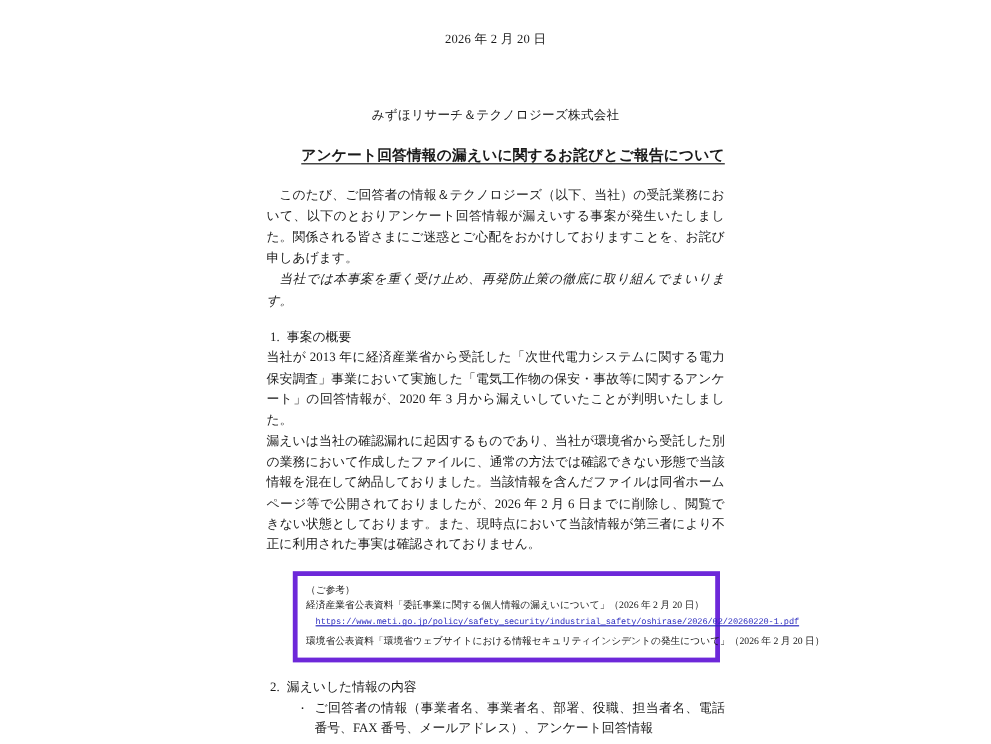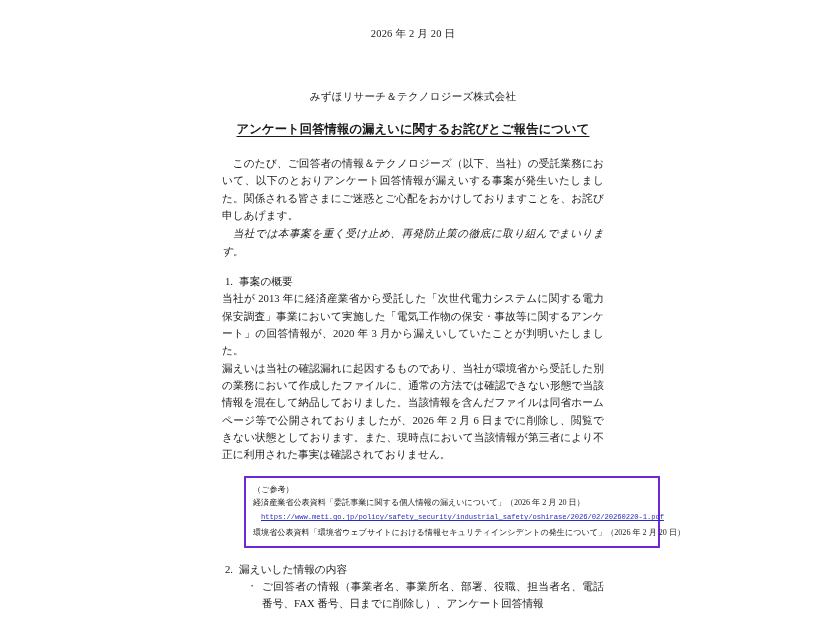--- a/index.html
+++ b/index.html
@@ -32,21 +32,21 @@
     font-size: 10.5px;
     line-height: 1.55;
     letter-spacing: 0.02em;
   }
   .header .date { display: block; }
   .header .company { display: block; margin-top: 47px; }
 
   
   .title {
     margin: 14px 0 0 0;
-    text-align: center;
+    text-align: right;
     font-size: 12.3px;
     font-weight: bold;
     letter-spacing: 0.01em;
     text-decoration: underline;
     text-underline-offset: 3px;
     line-height: 1.5;
   }
 
   
   .intro {
@@ -101,25 +101,25 @@
   .dot-text { flex: 1; text-align: justify; }
 
   
   .count-row { display: flex; }
   .count-label { width: 118px; flex: 0 0 118px; }
   .count-val { flex: 1; }
 
   
   .refbox {
     margin: 12px 0 0 22px;
-    border: 2px solid #6d28d9;
+    border: 4px solid #6d28d9;
     padding: 5px 7px 6px 7px;
     font-size: 8.1px;
     line-height: 1.72;
-    width: 416px;
+    width: 356px;
     box-sizing: border-box;
   }
   .refbox .refline { white-space: nowrap; }
   .refbox .url {
     font-family: "Liberation Mono", "DejaVu Sans Mono", monospace;
     font-size: 7.2px;
     color: #2b2bbf;
     text-decoration: underline;
     letter-spacing: -0.01em;
     display: block;
@@ -164,21 +164,21 @@
     </div>
 
     <div class="section">
       <div class="sec-head">
         <span class="sec-num">2.</span>
         <span class="sec-title">漏えいした情報の内容</span>
       </div>
       <div class="dotlist">
         <div class="dotrow">
           <span class="dot-mark">・</span>
-          <span class="dot-text">ご回答者の情報（事業者名、事業所名、部署、役職、担当者名、電話番号、FAX 番号、日までに削除し）、アンケート回答情報</span>
+          <span class="dot-text">ご回答者の情報（事業者名、事業者名、部署、役職、担当者名、電話番号、FAX 番号、メールアドレス）、アンケート回答情報</span>
         </div>
       </div>
     </div>
 
     <div class="section">
       <div class="sec-head">
         <span class="sec-num">3.</span>
         <span class="sec-title">の回答情報が</span>
       </div>
       <div class="dotlist">

